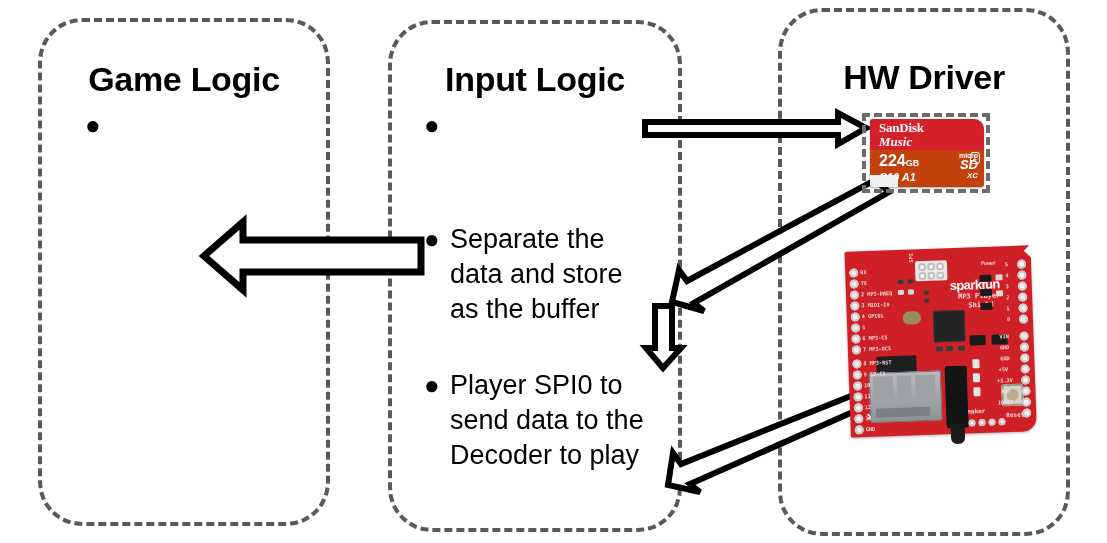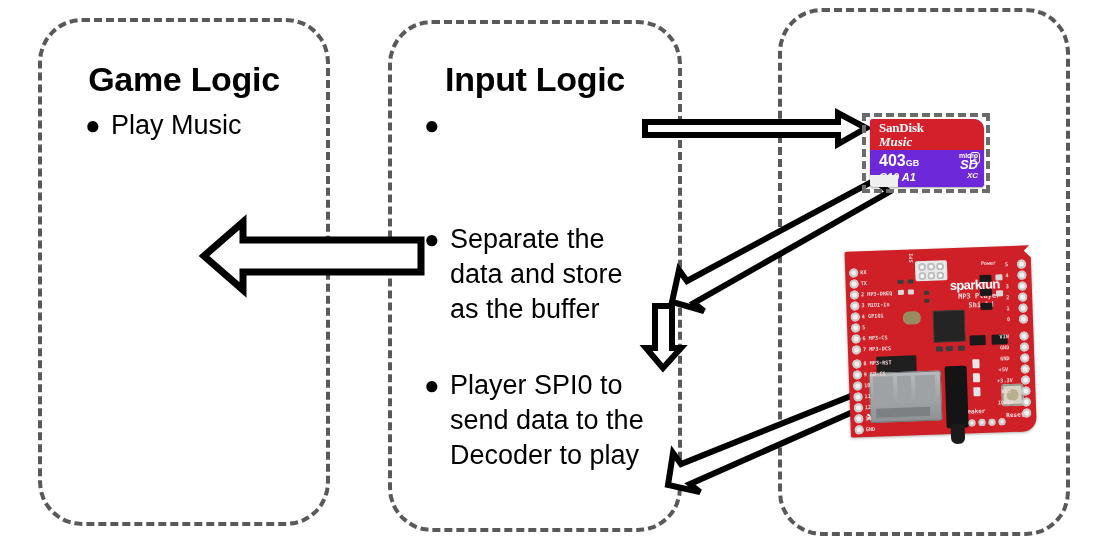--- a/index.html
+++ b/index.html
@@ -31,21 +31,21 @@
   #b-spi{left:424px;  top:368px; width:268px;}
 
   
   .arrows{position:absolute;left:0;top:0;width:1107px;height:543px;pointer-events:none;}
 
   
   #sd-wrap{position:absolute;left:862px;top:113px;width:128px;height:80px;}
   #sd-sel{position:absolute;left:0;top:0;width:100%;height:100%;
           border:4px dashed #6b6b6b;box-sizing:border-box;}
   #sd-card{position:absolute;left:8px;top:6px;width:114px;height:68px;
-           background:#6d28d9;border-radius:3px 10px 3px 3px;overflow:hidden;
+           background:#c2410c;border-radius:3px 10px 3px 3px;overflow:hidden;
            box-shadow:0 1px 2px rgba(0,0,0,.35);}
   #sd-red{position:absolute;left:0;top:0;width:100%;height:31px;background:#d4202a;
           border-radius:3px 10px 0 0;}
   #sd-brand{position:absolute;left:9px;top:1px;color:#fff;font-family:"Liberation Serif",serif;
             font-weight:bold;font-size:13px;line-height:15px;letter-spacing:-0.2px;}
   #sd-sub{position:absolute;left:9px;top:15px;color:#fff;font-family:"Liberation Serif",serif;
           font-style:italic;font-weight:bold;font-size:13px;line-height:15px;}
   #sd-cap{position:absolute;left:9px;top:33px;color:#fff;font-weight:bold;font-size:16px;line-height:18px;}
   #sd-cap small{font-size:9px;font-weight:bold;}
   #sd-a1{position:absolute;left:9px;top:52px;color:#fff;font-size:11px;line-height:13px;
@@ -99,24 +99,24 @@
 <body>
 
 <div class="stage">
 
   <div class="group" id="grp-game"></div>
   <div class="group" id="grp-input"></div>
   <div class="group" id="grp-hw"></div>
 
   <div class="group-title" id="title-input" style="left:388px;width:294px;">Input Logic</div>
   <div class="group-title" id="title-game" style="left:38px;width:292px;">Game Logic</div>
+  <div class="group-title" id="title-hw" style="left:778px;width:292px;">HW Driver</div>
 
   <div class="bullet" id="b-play">
     <span class="dot">●</span>
-    <span class="txt">Play Music</span>
   </div>
 
   <div class="bullet" id="b-read">
     <span class="dot">●</span>
   </div>
 
   <div class="bullet" id="b-sep">
     <span class="dot">●</span>
     <span class="txt">Separate the
 data and store
@@ -147,21 +147,21 @@
     </g>
   </svg>
 
   <div id="sd-wrap">
     <div id="sd-sel"></div>
     <div id="sd-card">
       <div id="sd-red"></div>
       <div id="sd-brand">SanDisk</div>
       <div id="sd-sub">Music</div>
       <div id="sd-cap">
-        <span>403</span><small>GB</small>
+        <span>224</span><small>GB</small>
       </div>
       <div id="sd-a1">
         <span>C10</span>
         <span>A1</span>
       </div>
       <div id="sd-micro">
         <div class="m1">micro</div>
         <div class="m2">SD</div>
         <div class="m3">XC</div>
       </div>

